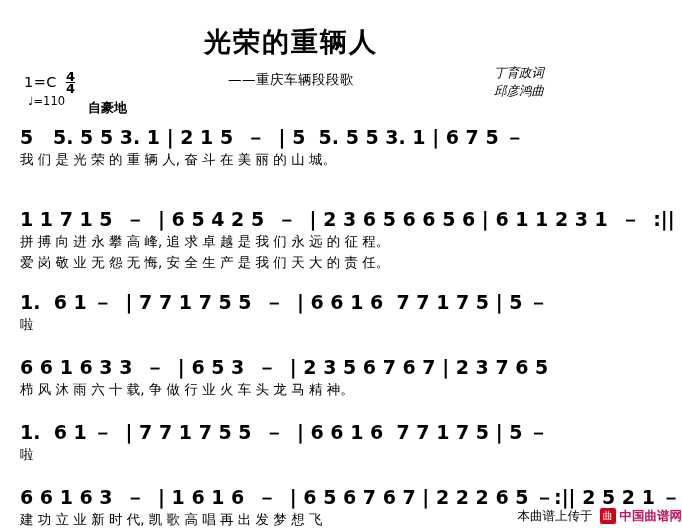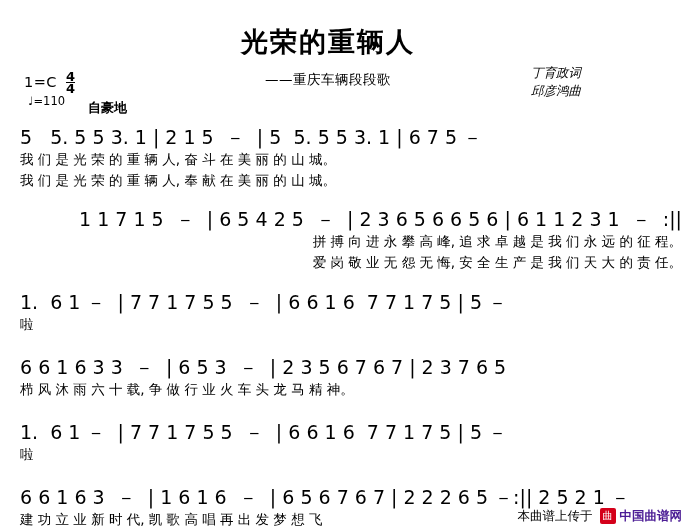--- a/index.html
+++ b/index.html
@@ -12,21 +12,20 @@
     background: #ffffff;
     font-family: "DejaVu Sans", sans-serif;
     color: #000000;
     overflow: hidden;
     position: relative;
   }
   .sheet {
     position: relative;
     width: 582px;
     height: 528px;
-    padding-left: 37px;
   }
 
   
   .title {
     text-align: center;
     font-family: "DejaVu Sans", sans-serif;
     font-weight: bold;
     font-size: 27px;
     letter-spacing: 2px;
     margin: 0;
@@ -102,39 +101,40 @@
     width: 682px;
   }
   .notes {
     position: relative;
     height: 26px;
     font-size: 19px;
     font-family: "DejaVu Sans", sans-serif;
     white-space: nowrap;
     padding-left: 20px;
     letter-spacing: 0px;
+    font-weight: bold;
   }
   .lyrics {
     position: relative;
     font-size: 13.5px;
     padding-left: 20px;
     white-space: nowrap;
     height: 21px;
     letter-spacing: 0px;
   }
   .footer {
     position: absolute;
     left: 0; bottom: 3px;
     width: 682px;
     text-align: right;
     padding-right: 8px;
     font-size: 12.5px;
   }
   .footer .site {
-    color: #4c1d95;
+    color: #be185d;
     font-weight: bold;
     margin-top: 17px;
   }
   .footer .logo-box {
     display: inline-block;
     background: #d4001a;
     color: #fff;
     font-size: 10px;
     padding: 1px 3px;
     border-radius: 2px;
@@ -165,24 +165,23 @@
       <span class="num">4</span>
       <span class="den">4</span>
     </span>
   </div>
   <div class="tempo">♩=110</div>
   <div class="expression">自豪地</div>
 
   <div class="system" style="top:125px;">
     <div class="notes raw">5   5. 5 5 3. 1 | 2 1 5  －  | 5  5. 5 5 3. 1 | 6 7 5 －</div>
     <div class="lyrics">我 们 是 光 荣 的 重 辆 人,    奋 斗 在 美 丽 的 山 城。</div>
-    <div class="lyrics">我 们 是 光 荣 的 重 辆 人,    奉 献 在 美 丽 的 山 城。</div>
-  </div>
-
-  <div class="system" style="top:207px;text-align:right;">
+  </div>
+
+  <div class="system" style="top:207px;">
     <div class="notes raw">1 1 7 1 5  －  | 6 5 4 2 5  －  | 2 3 6 5 6 6 5 6 | 6 1 1 2 3 1  －  :||</div>
     <div class="lyrics">拼 搏 向 进   永 攀 高 峰,  追 求 卓 越 是 我 们 永 远 的 征 程。</div>
     <div class="lyrics">爱 岗 敬 业   无 怨 无 悔,  安 全 生 产 是 我 们 天 大 的 责 任。</div>
   </div>
 
   <div class="system" style="top:290px;">
     <div class="notes raw">1.  6 1 －  | 7 7 1 7 5 5  －  | 6 6 1 6  7 7 1 7 5 | 5 －</div>
     <div class="lyrics">啦</div>
   </div>
 

